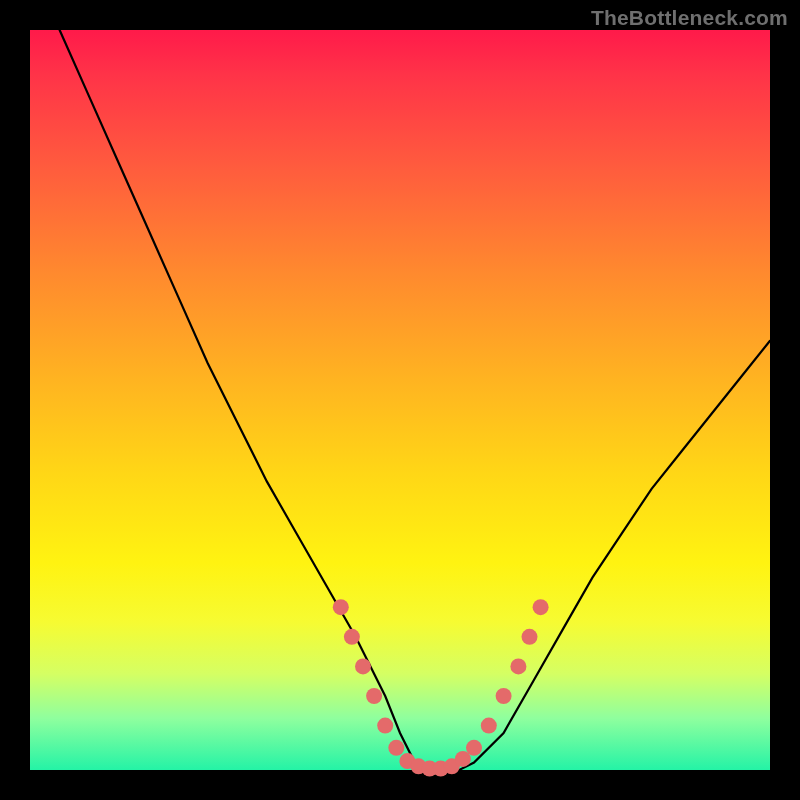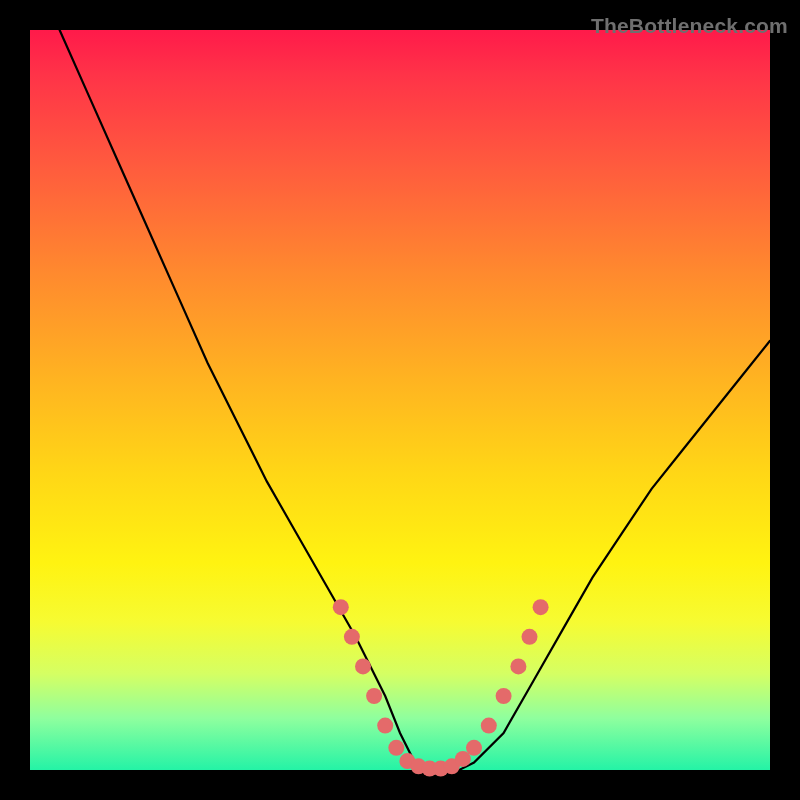--- a/index.html
+++ b/index.html
@@ -32,21 +32,20 @@
   }
   .watermark {
     position: absolute;
     top: 6px;
     right: 12px;
     color: #6f6f6f;
     font-size: 21px;
     font-weight: 600;
     letter-spacing: 0.2px;
     user-select: none;
-    margin-top: 8px;
   }
   svg.plot {
     position: absolute;
     left: 30px;
     top: 30px;
     width: 740px;
     height: 740px;
     overflow: visible;
   }
 </style>

